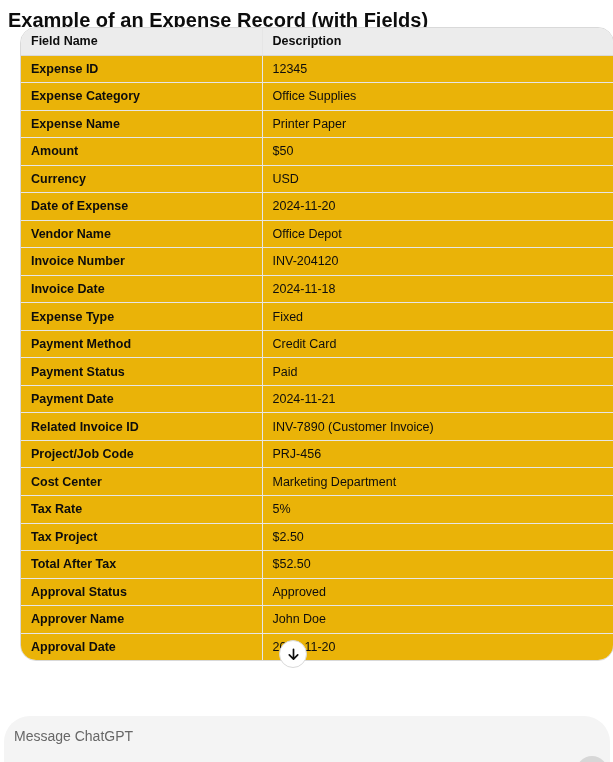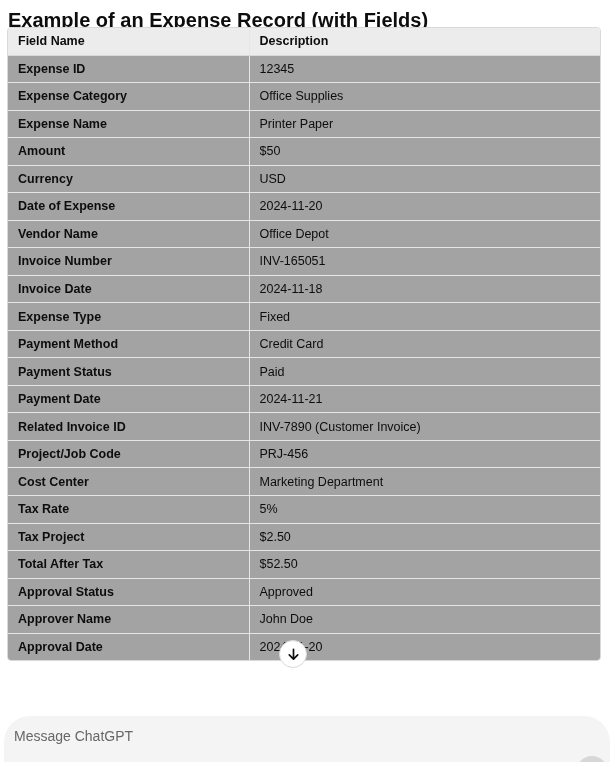--- a/index.html
+++ b/index.html
@@ -13,44 +13,44 @@
   }
 
   .page-title {
     position: absolute; left: 8px; top: -4px;
     font-size: 20px; font-weight: 700;
     white-space: nowrap;
     color: #0d0d0d;
   }
 
   .table-wrap {
-    position: absolute; left: 7px; top: 27px;
+    position: absolute; left: 20px; top: 27px;
     width: 594px; height: 634px;
     border: 1px solid #d9d9d9;
-    border-radius: 4px;
+    border-radius: 16px;
     overflow: hidden;
     background: #ffffff;
   }
   table.expense {
     width: 100%; height: 100%;
     border-collapse: collapse;
     font-size: 12.5px;
   }
   table.expense th {
     background: #ececec;
     font-weight: 600;
     text-align: left;
     padding: 0 10px;
     border-bottom: 1px solid #d9d9d9;
     height: 27px;
   }
   table.expense td {
     padding: 0 10px;
     border-top: 1px solid #e6e6e6;
-    background: #a3a3a3;
+    background: #eab308;
   }
   table.expense tbody tr:first-child td { border-top: none; }
   .col-field { width: 241px; border-right: 1px solid #e6e6e6; }
   td.col-field { font-weight: 600; }
   td.col-desc { font-weight: 400; }
 
   .scroll-btn {
     position: absolute; left: 279px; top: 640px;
     width: 28px; height: 28px;
     border-radius: 50%;
@@ -141,21 +141,21 @@
           <td class="col-desc">2024-11-20</td>
         </tr>
 
         <tr>
           <td class="col-field">Vendor Name</td>
           <td class="col-desc">Office Depot</td>
         </tr>
 
         <tr>
           <td class="col-field">Invoice Number</td>
-          <td class="col-desc">INV-165051</td>
+          <td class="col-desc">INV-204120</td>
         </tr>
 
         <tr>
           <td class="col-field">Invoice Date</td>
           <td class="col-desc">2024-11-18</td>
         </tr>
 
         <tr>
           <td class="col-field">Expense Type</td>
           <td class="col-desc">Fixed</td>

